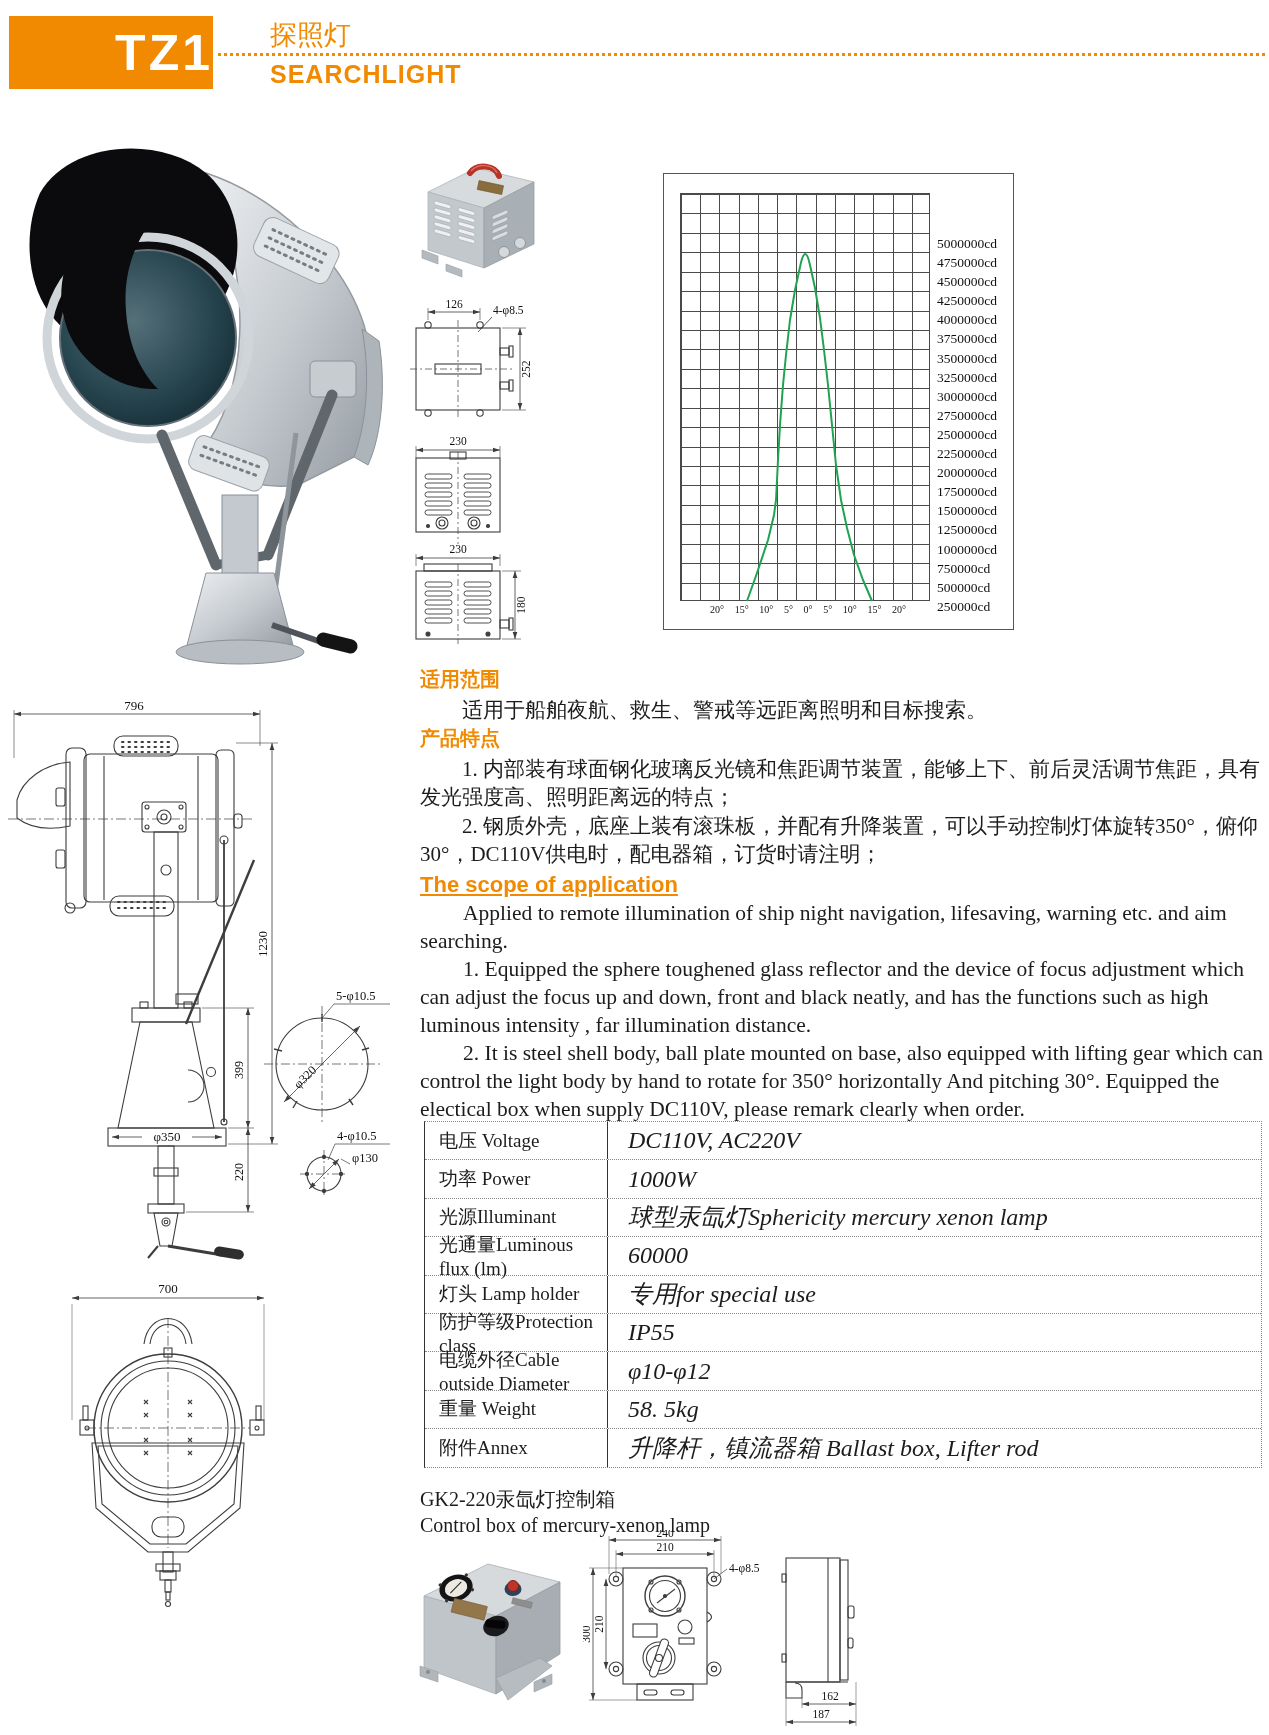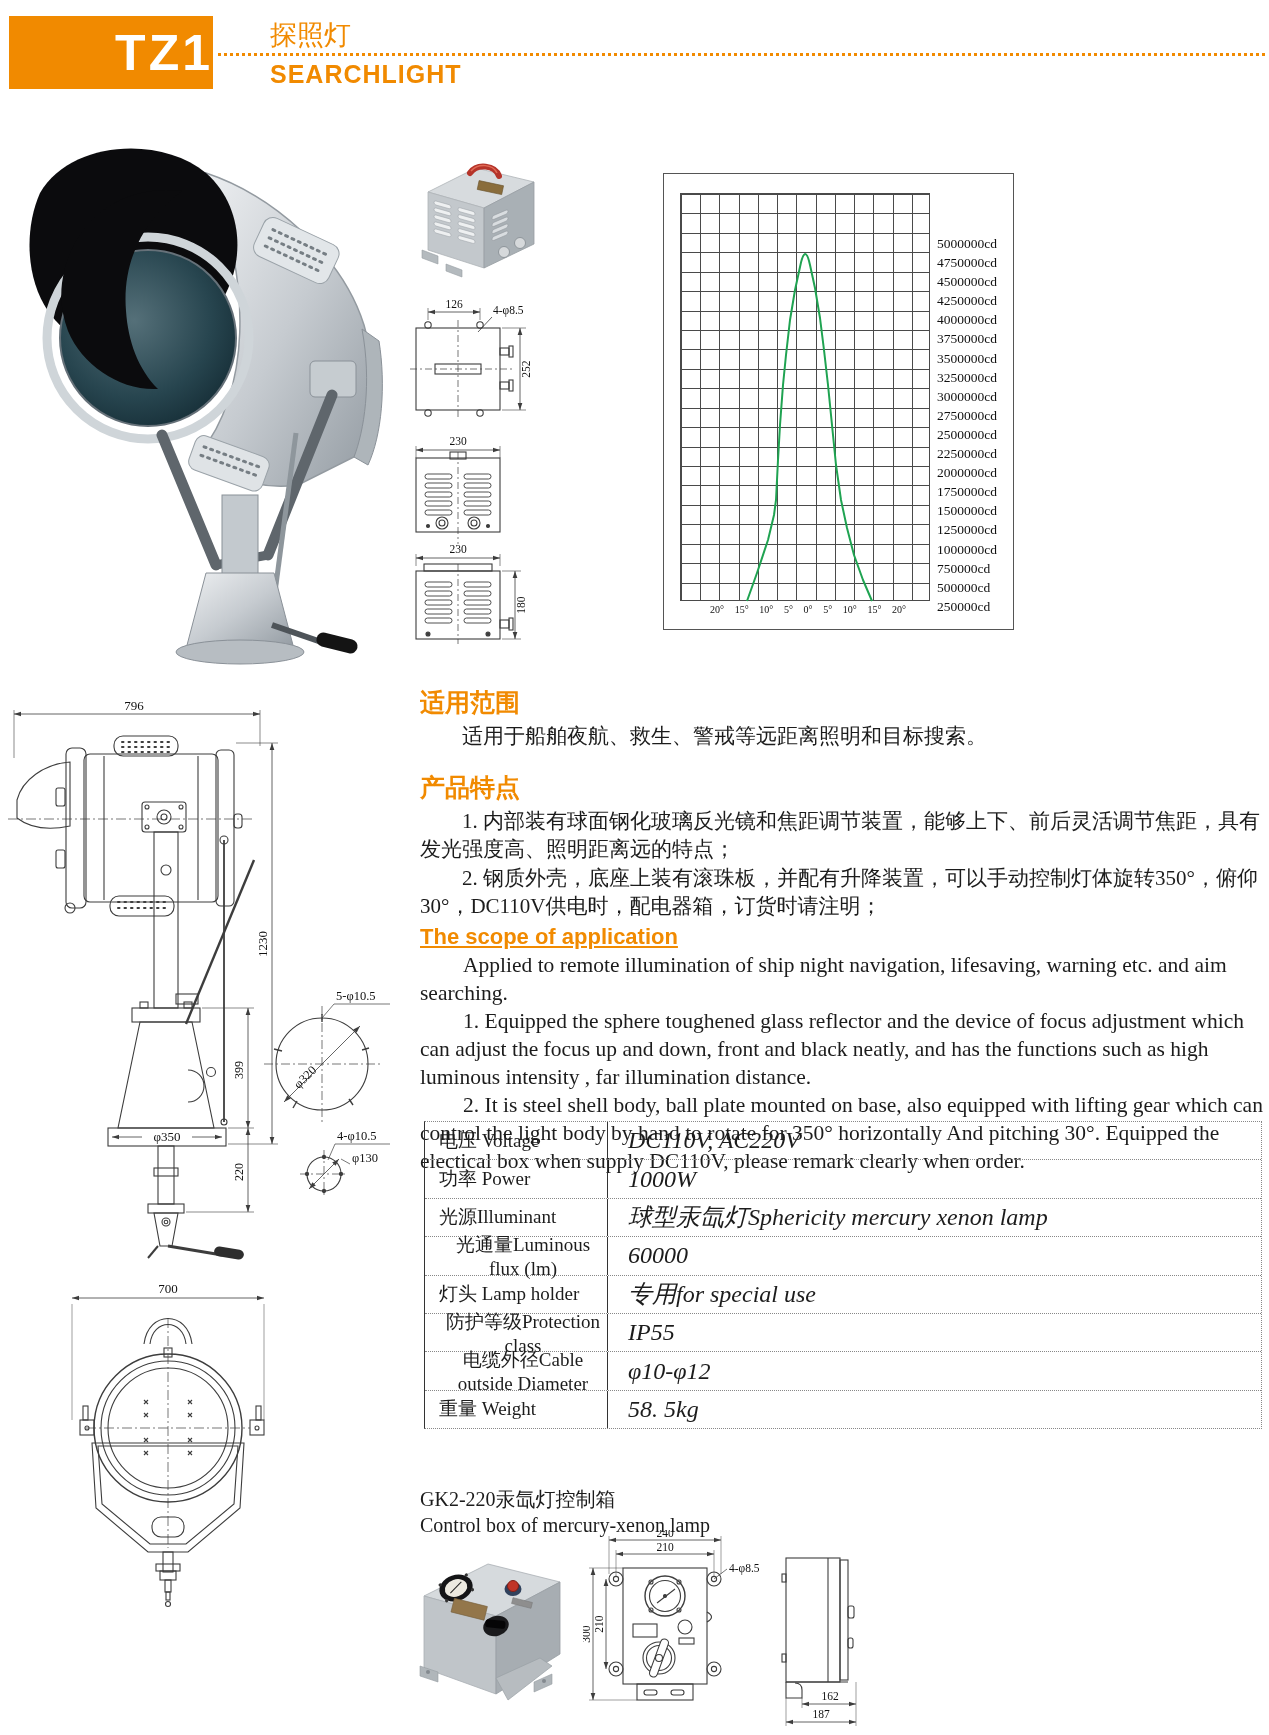--- a/index.html
+++ b/index.html
@@ -28,32 +28,32 @@
         repeating-linear-gradient(90deg,#4a4a4a 0 1px,transparent 1px 19.23px),
         repeating-linear-gradient(180deg,#4a4a4a 0 1px,transparent 1px 19.43px);}
   .curve-svg{position:absolute;left:0;top:0;}
   .cd-labels{position:absolute;left:277px;top:64px;font-size:13.5px;line-height:19.1px;
              white-space:nowrap;color:#111;}
   .deg-labels{position:absolute;left:50px;top:434px;width:196px;display:flex;
               justify-content:space-between;font-size:10px;color:#111;}
 
   
   .sections{left:420px;top:666px;width:843px;}
-  .h-cn{font-family:"Liberation Sans","DejaVu Sans",sans-serif;font-weight:bold;font-size:25px;
-        color:var(--accent);margin:20px 0 3px;}
+  .h-cn{font-family:"Liberation Sans","DejaVu Sans",sans-serif;font-weight:bold;font-size:20px;
+        color:var(--accent);margin:0 0 3px;}
   .p-cn{font-size:21px;line-height:28.5px;text-indent:2em;margin:0;}
   .h-en{font-family:"Liberation Sans","DejaVu Sans",sans-serif;font-weight:bold;font-size:22px;
         color:var(--accent);margin:3px 0 1px;text-decoration:underline;}
   .p-en{font-size:21.5px;line-height:28px;text-indent:2em;margin:0;}
 
   
   .spec-table{left:424px;top:1121px;width:838px;border-left:1.5px solid #333;
       border-top:1px dotted #888;border-right:1px dotted #888;border-bottom:1px dotted #888;
       box-sizing:border-box;}
-  .spec-row{display:flex;height:37.4px;border-bottom:1px dotted #888;align-items:stretch;text-align:center;}
+  .spec-row{display:flex;height:37.4px;border-bottom:1px dotted #888;align-items:stretch;}
   .spec-row:last-child{border-bottom:none;}
   .spec-label{width:168px;border-right:1.5px solid #333;display:flex;align-items:center;
               padding-left:14px;font-size:19px;}
   .spec-value{display:flex;align-items:center;padding-left:20px;font-size:24px;font-style:italic;}
 
   
   .gk2-block{left:420px;top:1486px;font-size:20px;line-height:26px;}
   .note-block{left:888px;top:1566px;width:378px;font-size:20px;line-height:25.5px;}
   .note-block p{margin:0;text-indent:2em;}
 
@@ -502,20 +502,24 @@
         <div class="spec-value">IP55</div>
       </div>
     <div class="spec-row">
         <div class="spec-label">电缆外径Cable outside Diameter</div>
         <div class="spec-value">φ10-φ12</div>
       </div>
     <div class="spec-row">
         <div class="spec-label">重量 Weight</div>
         <div class="spec-value">58. 5kg</div>
       </div>
+    <div class="spec-row">
+        <div class="spec-label">附件Annex</div>
+        <div class="spec-value">升降杆，镇流器箱 Ballast box, Lifter rod</div>
+      </div>
   </div>
 
   <div class="abs gk2-block">
     <div>GK2-220汞氙灯控制箱</div>
     <div>Control box of mercury-xenon lamp</div>
   </div>
 
   <svg class="abs" style="left:416px;top:1550px" width="152" height="158" viewBox="0 0 152 158">
     <g>
       <polygon points="8,46 72,14 144,32 80,66" fill="#d6dadd" stroke="#a9afb4" stroke-width=".8"></polygon>

